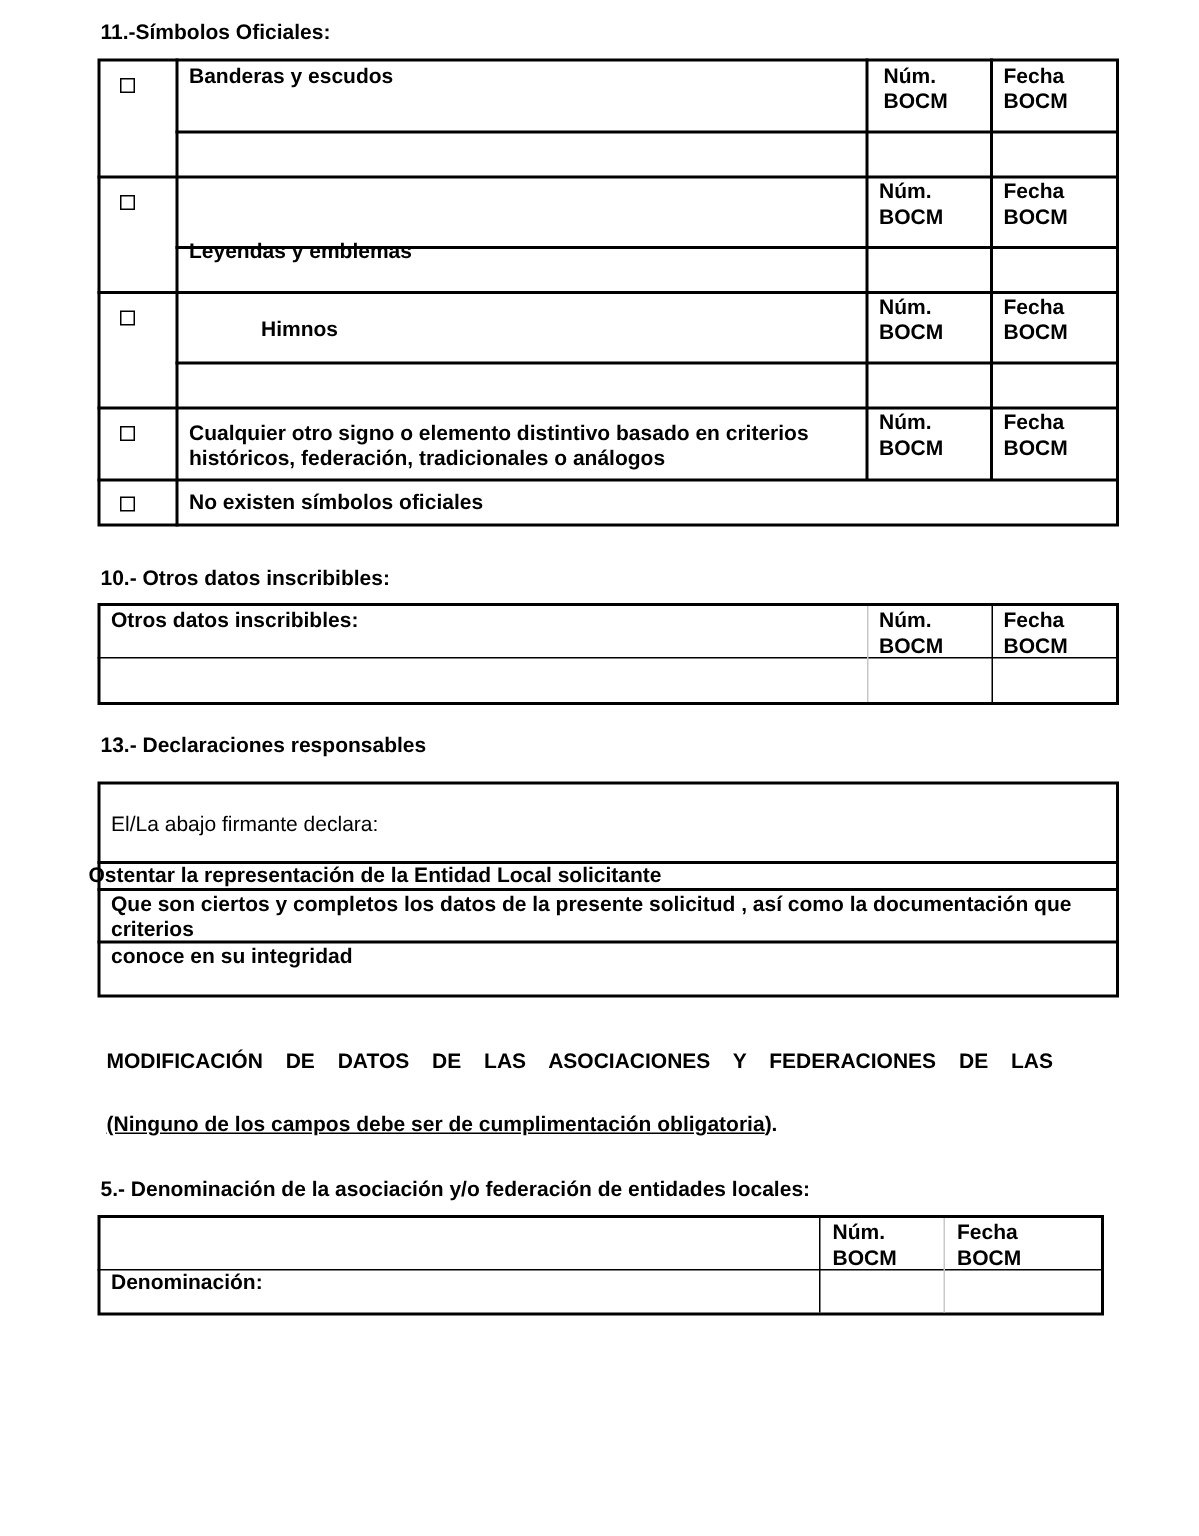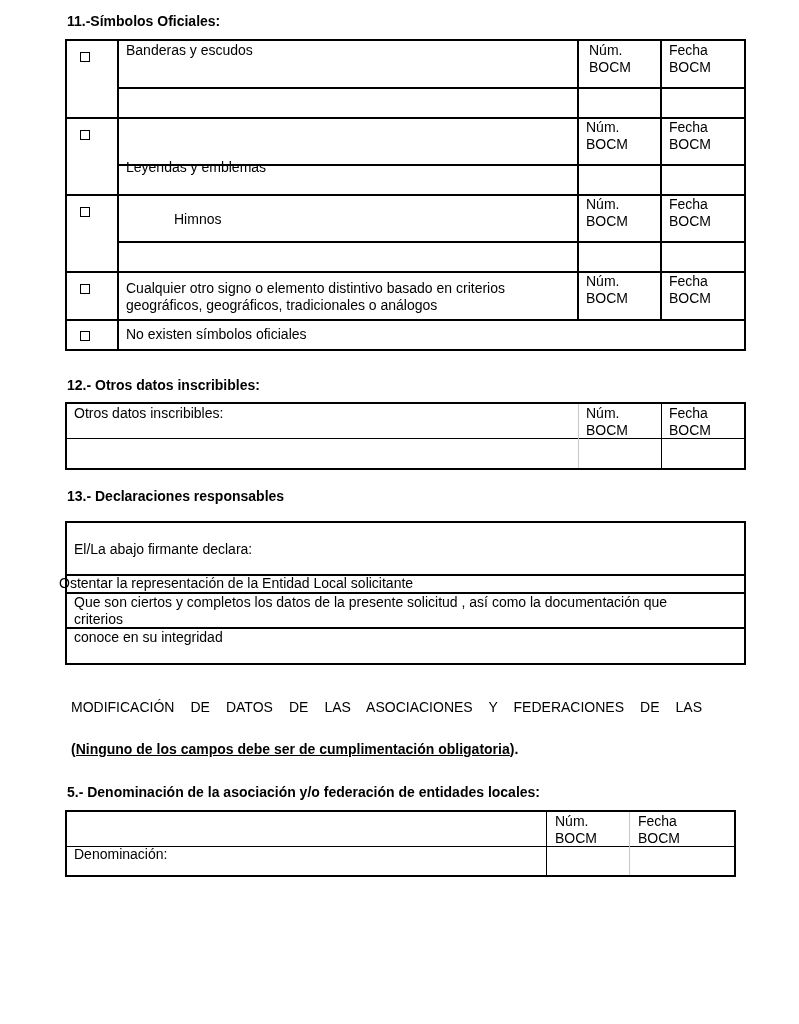--- a/index.html
+++ b/index.html
@@ -1,18 +1,18 @@
 <!DOCTYPE html>
 <html><head>
 <meta charset="utf-8">
 <style>
   html, body { margin: 0; padding: 0; background: #ffffff; }
   body { width: 799px; height: 1024px; position: relative; overflow: hidden;
          font-family: "Liberation Sans", sans-serif; color: #000; font-size: 14px; }
-  .abs { position: absolute; }
+  .abs { position: absolute; font-weight: bold; }
   .heading { font-weight: bold; font-size: 14px; white-space: nowrap; }
   .txt { font-size: 14px; line-height: 17px; }
   .box { position: absolute; box-sizing: border-box; border: 2px solid #000; }
   .hl { position: absolute; height: 0; border-top: 2px solid #000; }
   .hl1 { position: absolute; height: 0; border-top: 1px solid #000; }
   .vl { position: absolute; width: 0; border-left: 2px solid #000; }
   .vl1 { position: absolute; width: 0; border-left: 1px solid #000; }
   .vlg { position: absolute; width: 0; border-left: 1px solid #c8c8c8; }
   .cb { position: absolute; width: 10px; height: 10px; border: 1px solid #000; box-sizing: border-box; background:#fff; cursor: pointer; }
   .cell-input { position: absolute; cursor: text; }
@@ -78,36 +78,36 @@
     <div>Fecha</div>
       <div>BOCM</div>
   </div>
   <div class="cell-input" style="left:119px; top:243px; width:457px; height:27px;"></div>
   <div class="cell-input" style="left:579px; top:243px; width:80px; height:27px;"></div>
   <div class="cell-input" style="left:662px; top:243px; width:82px; height:27px;"></div>
 
   <div class="cb" style="left:80px; top:284px;"></div>
   <div class="abs txt" style="left:126px; top:280px;">
     <div>Cualquier otro signo o elemento distintivo basado en criterios</div>
-      <div>geográficos, geográficos, tradicionales o análogos</div>
+      <div>históricos, federación, tradicionales o análogos</div>
   </div>
   <div class="abs txt" style="left:586px; top:273px;">
     <div>Núm.</div>
       <div>BOCM</div>
   </div>
   <div class="abs txt" style="left:669px; top:273px;">
     <div>Fecha</div>
       <div>BOCM</div>
   </div>
 
   <div class="cb" style="left:80px; top:331px;"></div>
   <div class="abs txt" style="left:126px; top:326px;">No existen símbolos oficiales</div>
 </div>
 
-<div class="abs heading" style="left:67px; top:377px;">12.- Otros datos inscribibles:</div>
+<div class="abs heading" style="left:67px; top:377px;">10.- Otros datos inscribibles:</div>
 <div>
   <div class="box" style="left:65px; top:402px; width:681px; height:68px;"></div>
   <div class="hl1" style="left:65px; top:438px; width:681px;"></div>
   <div class="vlg" style="left:578px; top:404px; height:64px;"></div>
   <div class="vl1" style="left:661px; top:404px; height:64px;"></div>
   <div class="abs txt" style="left:74px; top:405px;">Otros datos inscribibles:</div>
   <div class="abs txt" style="left:586px; top:405px;">
     <div>Núm.</div>
       <div>BOCM</div>
   </div>

